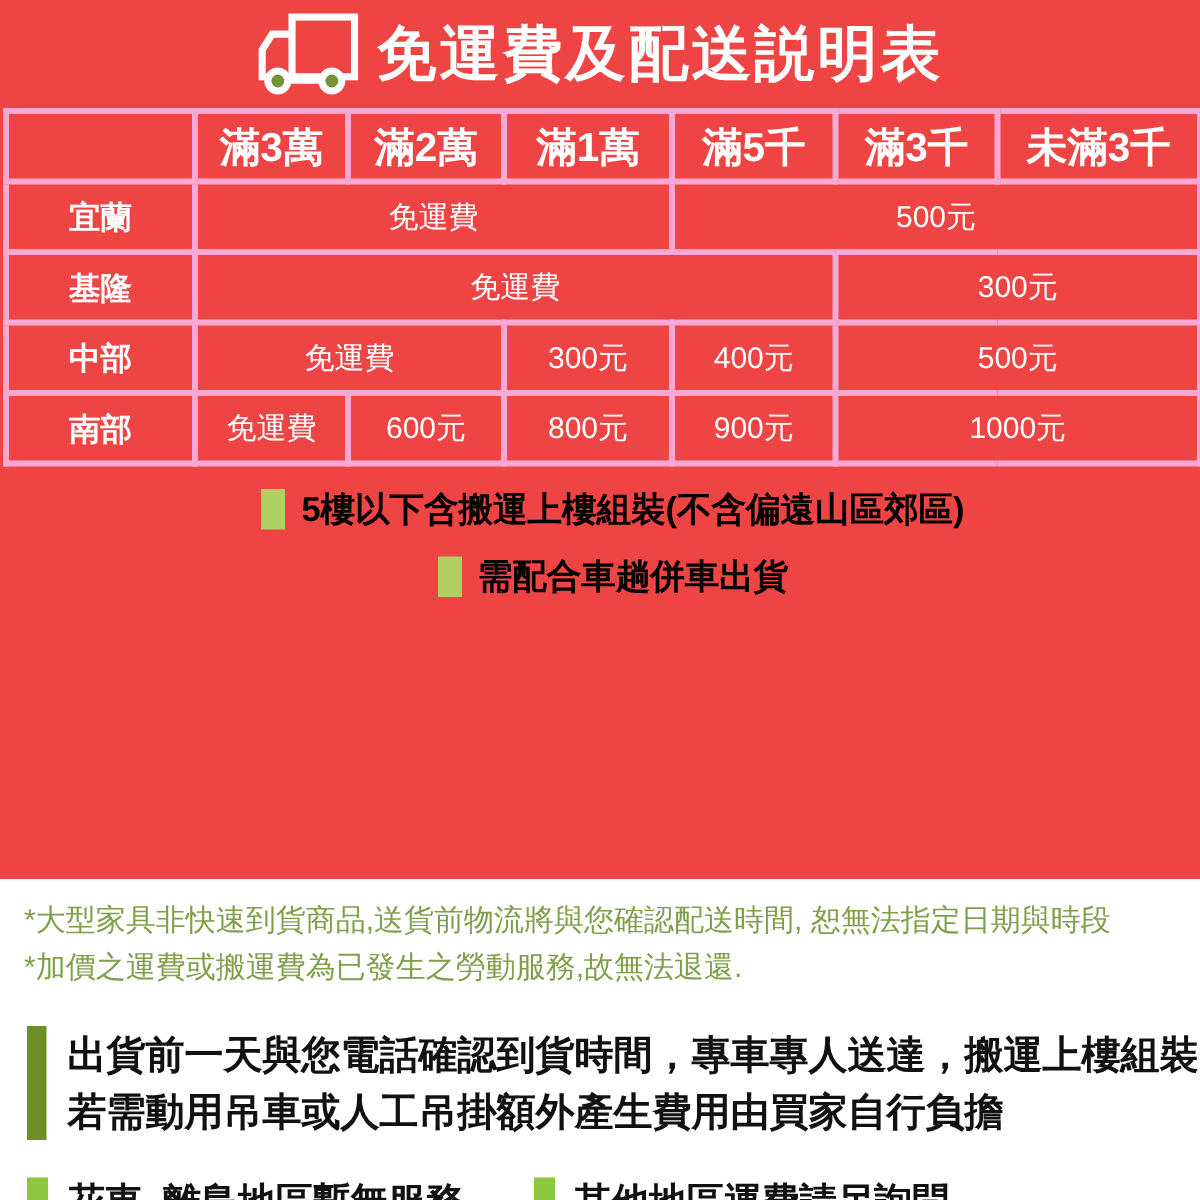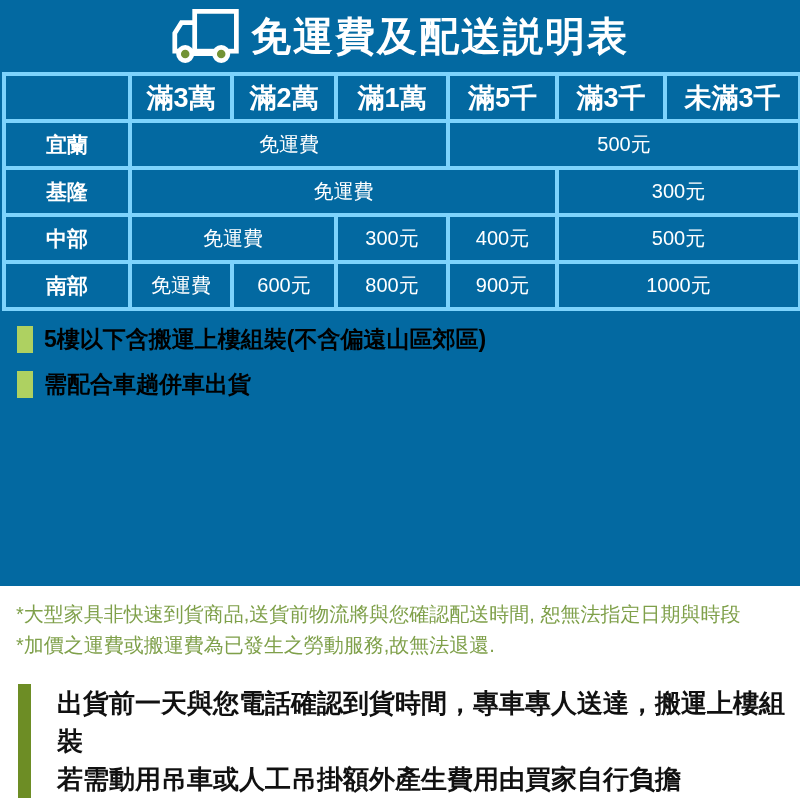--- a/index.html
+++ b/index.html
@@ -5,41 +5,41 @@
   * { box-sizing: border-box; }
   html, body { margin: 0; padding: 0; }
   body {
     width: 800px; height: 800px;
     background: #ffffff;
     font-family: "Liberation Sans", "DejaVu Sans", sans-serif;
     overflow: hidden;
   }
   .green-panel {
     width: 800px; height: 586px;
-    background: #0369a1;
+    background: #ef4444;
   }
   .title-row {
     height: 72px;
     display: flex; align-items: center; justify-content: center;
     gap: 8px; color: #ffffff;
   }
   .title-text {
     font-size: 40px; font-weight: bold; letter-spacing: 2px;
     line-height: 1;
   }
   .truck { display: inline-flex; align-items: center; }
 
   table.fee-table {
     border-collapse: collapse;
     table-layout: fixed;
     width: 796px;
     margin: 0 2px;
   }
   table.fee-table th, table.fee-table td {
-    border: 4px solid #7dd3fc;
+    border: 4px solid #f9a8d4;
     color: #ffffff;
     text-align: center;
     vertical-align: middle;
     height: 47px;
     padding: 0;
     overflow: hidden;
     white-space: nowrap;
   }
   table.fee-table thead th { font-size: 27px; font-weight: bold; }
   table.fee-table tbody th { font-size: 21px; font-weight: bold; }
@@ -49,33 +49,33 @@
   col.c2 { width: 104px; }
   col.c3 { width: 112px; }
   col.c4 { width: 109px; }
   col.c5 { width: 108px; }
   col.c6 { width: 135px; }
 
   .panel-notes { padding: 13px 0 0 17px; }
   .pnote {
     display: flex; align-items: center; gap: 11px;
     margin-bottom: 14px;
-    color: #000000; font-size: 23px; font-weight: bold;
+    color: #000000; font-size: 23px; font-weight: bold; justify-content: center;
   }
   .sq { display: inline-block; flex: 0 0 auto; }
   .sq.light { width: 16px; height: 27px; background: #aed161; }
   .sq.bright { width: 14px; height: 31px; background: #8dc63f; }
 
   .white-section { padding: 13px 0 0 16px; background: #ffffff; }
   .fineprint {
     color: #7fa04a; font-size: 20px; font-weight: normal;
     line-height: 31px;
   }
   .delivery {
-    display: flex; align-items: stretch; gap: 26px;
+    display: flex; align-items: stretch; gap: 14px;
     margin: 23px 0 0 2px;
   }
   .delivery .bar { width: 13px; background: #6d8d25; flex: 0 0 auto; }
   .delivery .dtext {
     color: #111111; font-size: 26px; font-weight: bold;
     line-height: 38px;
   }
   .footer-notes {
     display: flex; align-items: center; gap: 40px;
     margin: 24px 0 0 2px;

